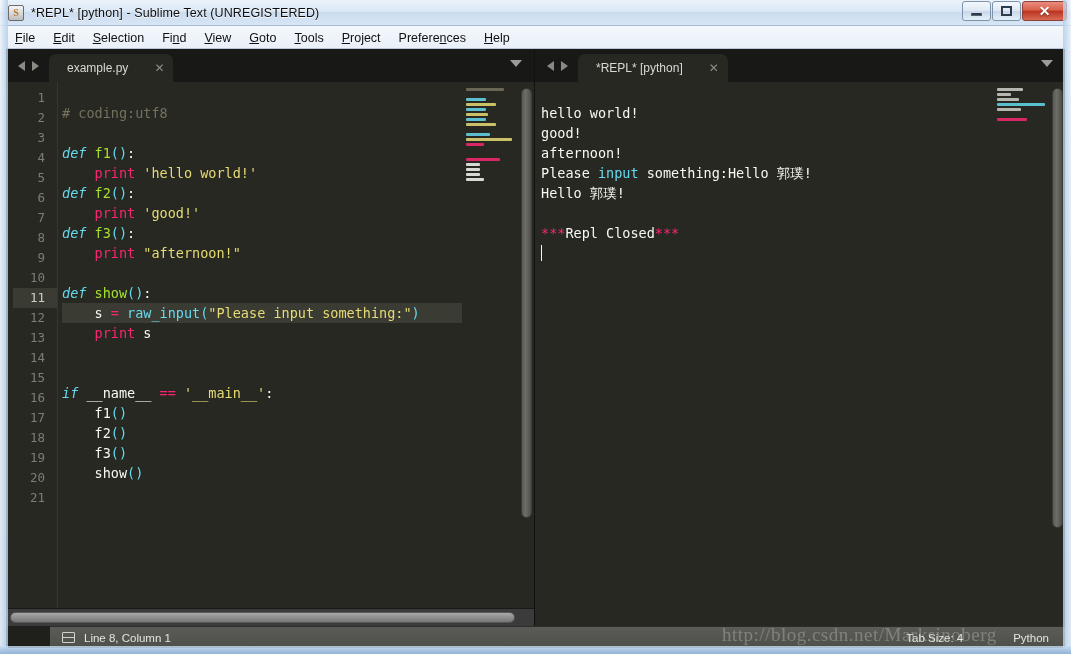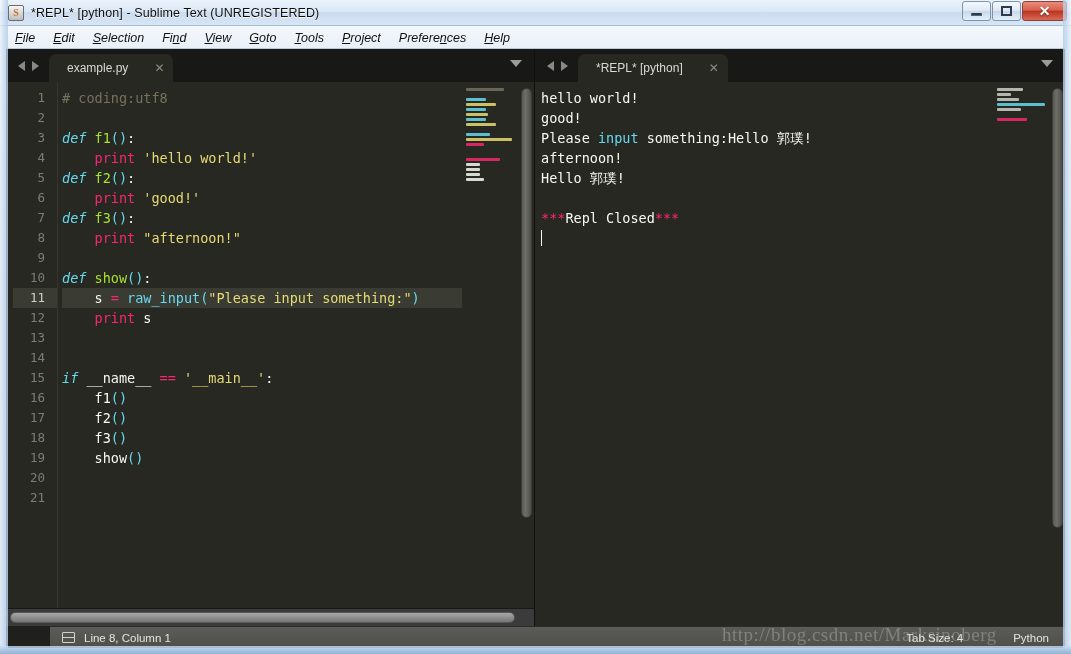--- a/index.html
+++ b/index.html
@@ -92,21 +92,21 @@
 
   
   #menu-bar {
     position: absolute; left: 6px; top: 26px; width: 1059px; height: 23px;
     background: linear-gradient(180deg,#f4f8fc 0%, #e9f0f8 100%);
     display: flex; align-items: center;
     border-bottom: 1px solid #b9c9da;
   }
   .menu-item {
     font-size: 12.5px; color: #111; padding: 6px 9px 3px 9px;
-    white-space: nowrap; cursor: default; line-height: 15px; font-style: italic;
+    white-space: nowrap; cursor: default; line-height: 15px;
   }
   .menu-item u { text-decoration: underline; }
 
   
   #sublime {
     position: absolute; left: 6px; top: 49px;
     width: 1059px; height: 599px;
     background: #1f1f1c;
     display: flex; flex-direction: column;
     overflow: hidden;
@@ -201,21 +201,21 @@
     height: 20px;
   }
   .gutter .ln.active {
     color: #cfcfc6;
     background: #3a3b33;
     margin-left: 7px;
   }
 
   .code-area {
     flex: 1 1 auto;
-    padding-top: 6px;
+    padding-top: 21px;
     padding-left: 8px;
     overflow: hidden;
     position: relative;
   }
   .code-line {
     font-family: "DejaVu Sans Mono", monospace;
     font-size: 13.5px;
     line-height: 20px;
     height: 20px;
     white-space: pre;
@@ -478,22 +478,22 @@
             <span class="tab-label">*REPL* [python]</span>
             <span class="tab-close">✕</span>
           </div>
           <div class="tab-menu-arrow"></div>
         </div>
 
         <div class="editor-body">
           <div class="code-area" id="code-right" style="padding-left:6px;">
               <div class="code-line"><span class="r-out">hello world!</span></div>
               <div class="code-line"><span class="r-out">good!</span></div>
+              <div class="code-line"><span class="r-out">afternoon!</span></div>
               <div class="code-line"><span class="r-out">Please </span><span class="r-kw">input</span><span class="r-out"> something:Hello 郭璞!</span></div>
-              <div class="code-line"><span class="r-out">afternoon!</span></div>
               <div class="code-line"><span class="r-out">Hello 郭璞!</span></div>
               <div class="code-line">&nbsp;</div>
               <div class="code-line"><span class="r-pink">***</span><span class="r-out">Repl Closed</span><span class="r-pink">***</span></div>
               <div class="code-line"><span class="repl-caret"></span></div>
             </div>
           <div class="minimap" id="minimap-right">
               <div class="mm-line" style="width: 26px; background: rgb(207, 207, 198);"></div>
               <div class="mm-line" style="width: 14px; background: rgb(207, 207, 198);"></div>
               <div class="mm-line" style="width: 22px; background: rgb(207, 207, 198);"></div>
               <div class="mm-line" style="width: 48px; background: rgb(102, 217, 239);"></div>

